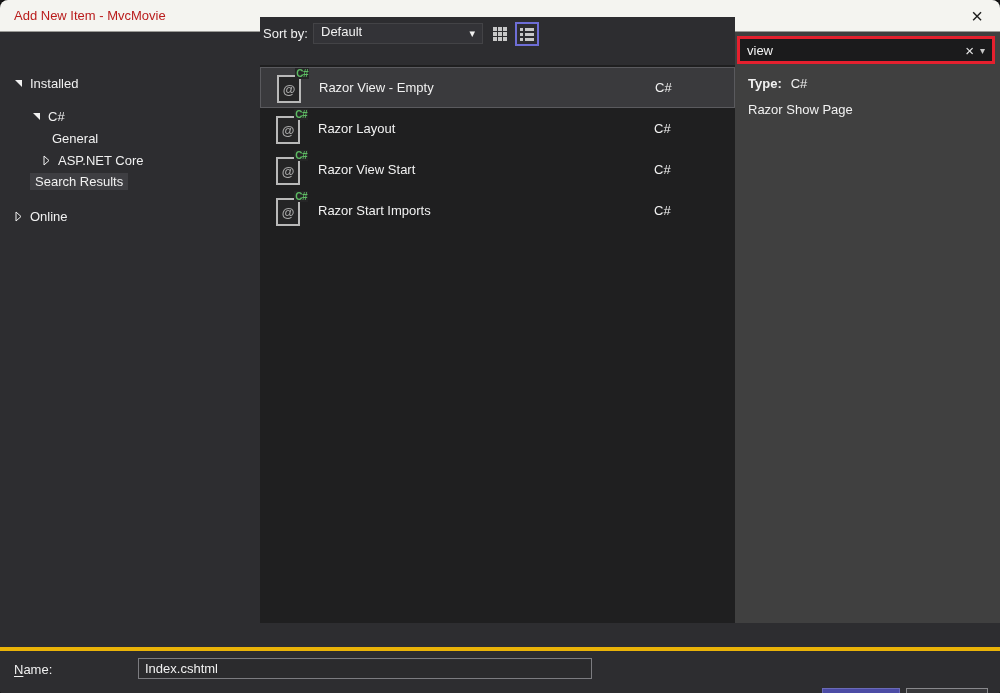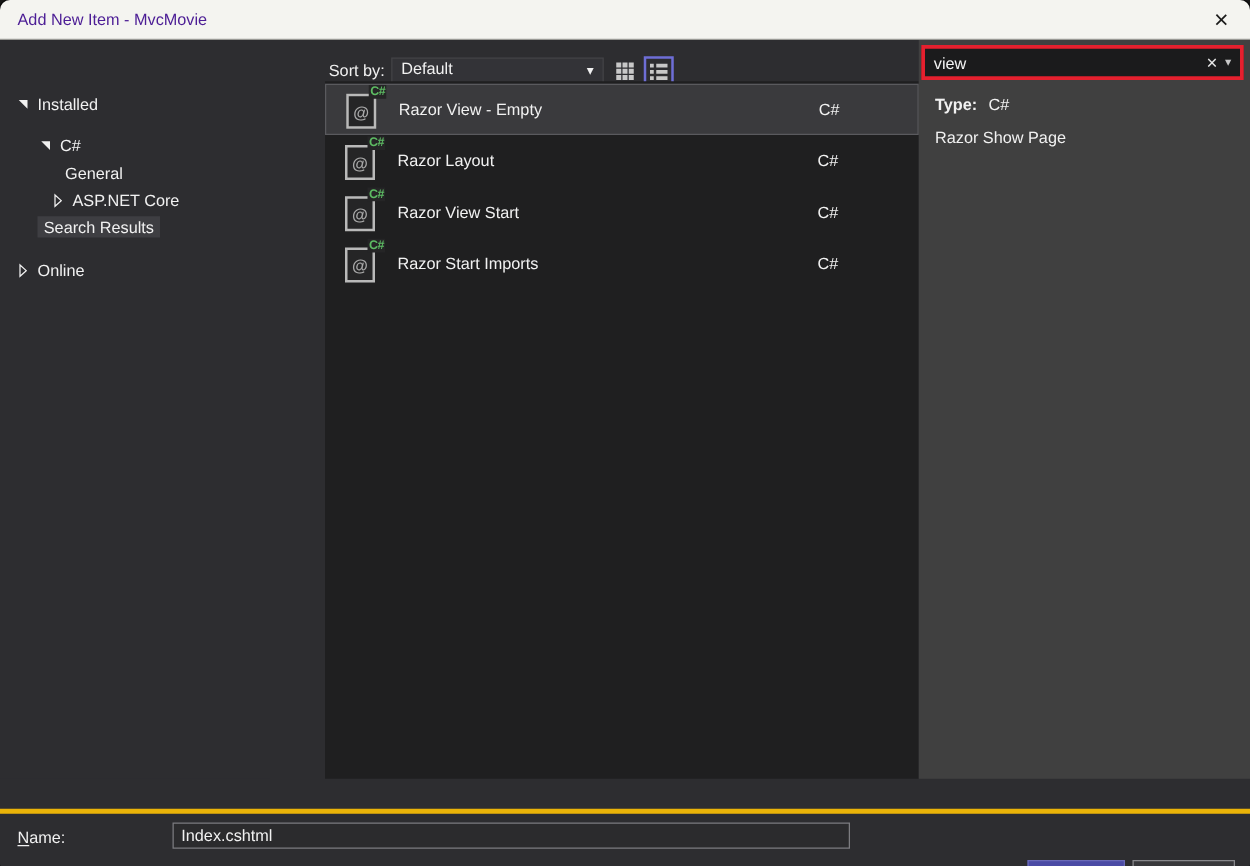--- a/index.html
+++ b/index.html
@@ -1,27 +1,27 @@
 <!DOCTYPE html>
 <html><head>
 <meta charset="utf-8">
 <style>
   html,body{margin:0;padding:0;background:#161616;font-family:"Liberation Sans","DejaVu Sans",sans-serif;}
   .window{position:relative;width:1000px;height:693px;background:#2d2d30;border-radius:8px 8px 2px 2px;overflow:hidden;box-shadow:0 0 0 1px #0a0a0a;}
   
   .titlebar{position:absolute;left:0;top:0;width:100%;height:32px;background:#f4f4f0;border-bottom:1px solid #9a9a96;box-sizing:border-box;display:flex;align-items:center;}
-  .title-text{color:#4c1d95;font-size:13px;padding-left:14px;}
+  .title-text{color:#b91c1c;font-size:13px;padding-left:14px;}
   .close-btn{position:absolute;right:0;top:0;width:46px;height:31px;display:flex;align-items:center;justify-content:center;color:#1b1b1b;font-size:20px;line-height:1;cursor:default;}
   
   .tree{position:absolute;left:0;top:32px;width:216px;height:591px;background:#2d2d30;color:#f1f1f1;font-size:13px;}
   .tree-item{position:absolute;display:flex;align-items:center;height:18px;white-space:nowrap;}
   .tree-item .glyph{width:16px;height:12px;display:inline-flex;align-items:center;justify-content:center;margin-right:4px;flex:0 0 16px;}
   .tree-item.sel .lbl{background:#3e3e42;padding:1px 5px;}
   
-  .toolbar{position:absolute;left:260px;top:40px;width:475px;height:33px;background:#2d2d30;color:#f1f1f1;font-size:13px;}
+  .toolbar{position:absolute;left:260px;top:17px;width:475px;height:33px;background:#2d2d30;color:#f1f1f1;font-size:13px;}
   .sort-label{position:absolute;left:3px;top:9px;}
   .sort-dd{position:absolute;left:53px;top:6px;width:170px;height:21px;background:#333337;border:1px solid #434346;box-sizing:border-box;display:flex;align-items:flex-start;padding-left:7px;color:#f1f1f1;}
   .sort-dd .caret{position:absolute;right:7px;top:3px;font-size:11px;color:#f1f1f1;}
   .viewbtn{position:absolute;top:5px;width:24px;height:24px;display:flex;align-items:center;justify-content:center;box-sizing:border-box;}
   .viewbtn.grid{left:228px;}
   .viewbtn.list{left:255px;border:2px solid #6e6ed6;}
   
   .tpl-list{position:absolute;left:260px;top:65px;width:475px;height:558px;background:#1f1f20;}
   .tpl-row{position:absolute;left:0;width:475px;height:41px;color:#f1f1f1;font-size:13px;box-sizing:border-box;}
   .tpl-row.selected{background:#3a3a3d;border:1px solid #5a5a5e;}
@@ -36,21 +36,21 @@
   .search-text{padding-left:7px;color:#f4f4f4;flex:1;}
   .search-clear{color:#e8e8e8;font-size:15px;padding:0 6px;line-height:1;}
   .search-caret{color:#c8c8c8;font-size:10px;padding-right:7px;}
   .type-line{position:absolute;left:13px;top:44px;}
   .type-label{font-weight:bold;}
   .type-value{margin-left:9px;}
   .desc-line{position:absolute;left:13px;top:70px;}
   
   .footer{position:absolute;left:0;top:647px;width:1000px;height:70px;background:#2d2d30;border-top:4px solid #eab308;box-sizing:border-box;color:#f1f1f1;font-size:13px;}
   .name-label{position:absolute;left:14px;top:11px;}
-  .name-input{position:absolute;left:138px;top:7px;width:542px;height:21px;background:#2b2b2d;border:1px solid #7c7c80;box-sizing:border-box;display:flex;align-items:center;padding-left:6px;color:#f1f1f1;}
+  .name-input{position:absolute;left:138px;top:7px;width:454px;height:21px;background:#2b2b2d;border:1px solid #7c7c80;box-sizing:border-box;display:flex;align-items:center;padding-left:6px;color:#f1f1f1;}
   .btn{position:absolute;height:26px;box-sizing:border-box;display:flex;align-items:center;justify-content:center;font-size:13px;color:#f1f1f1;cursor:default;}
   .btn-compact{left:13px;top:37px;width:133px;background:#37373a;border:1px solid #5a5a5c;}
   .btn-add{left:822px;top:37px;width:78px;background:#4b4ba5;border:1px solid #6a6ab8;}
   .btn-cancel{left:906px;top:37px;width:82px;background:#38383b;border:1px solid #88888c;}
   .mn{text-decoration:underline;text-underline-offset:2px;}
   svg{display:block;}
 </style>
 </head>
 <body>
 

